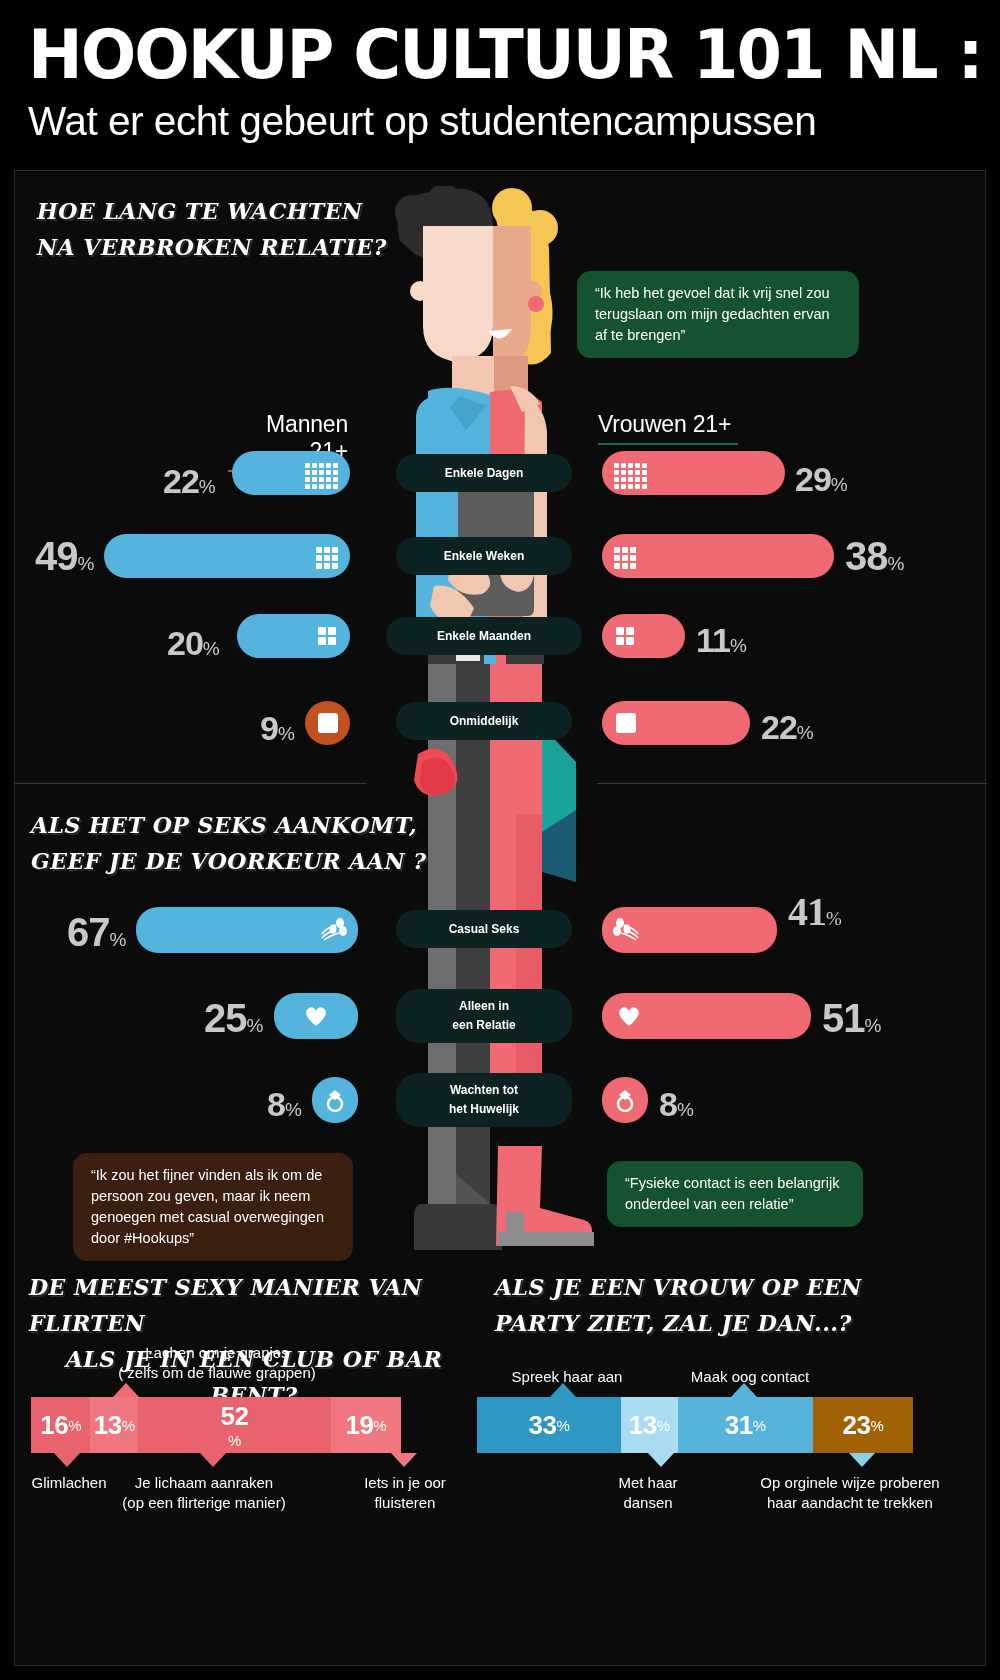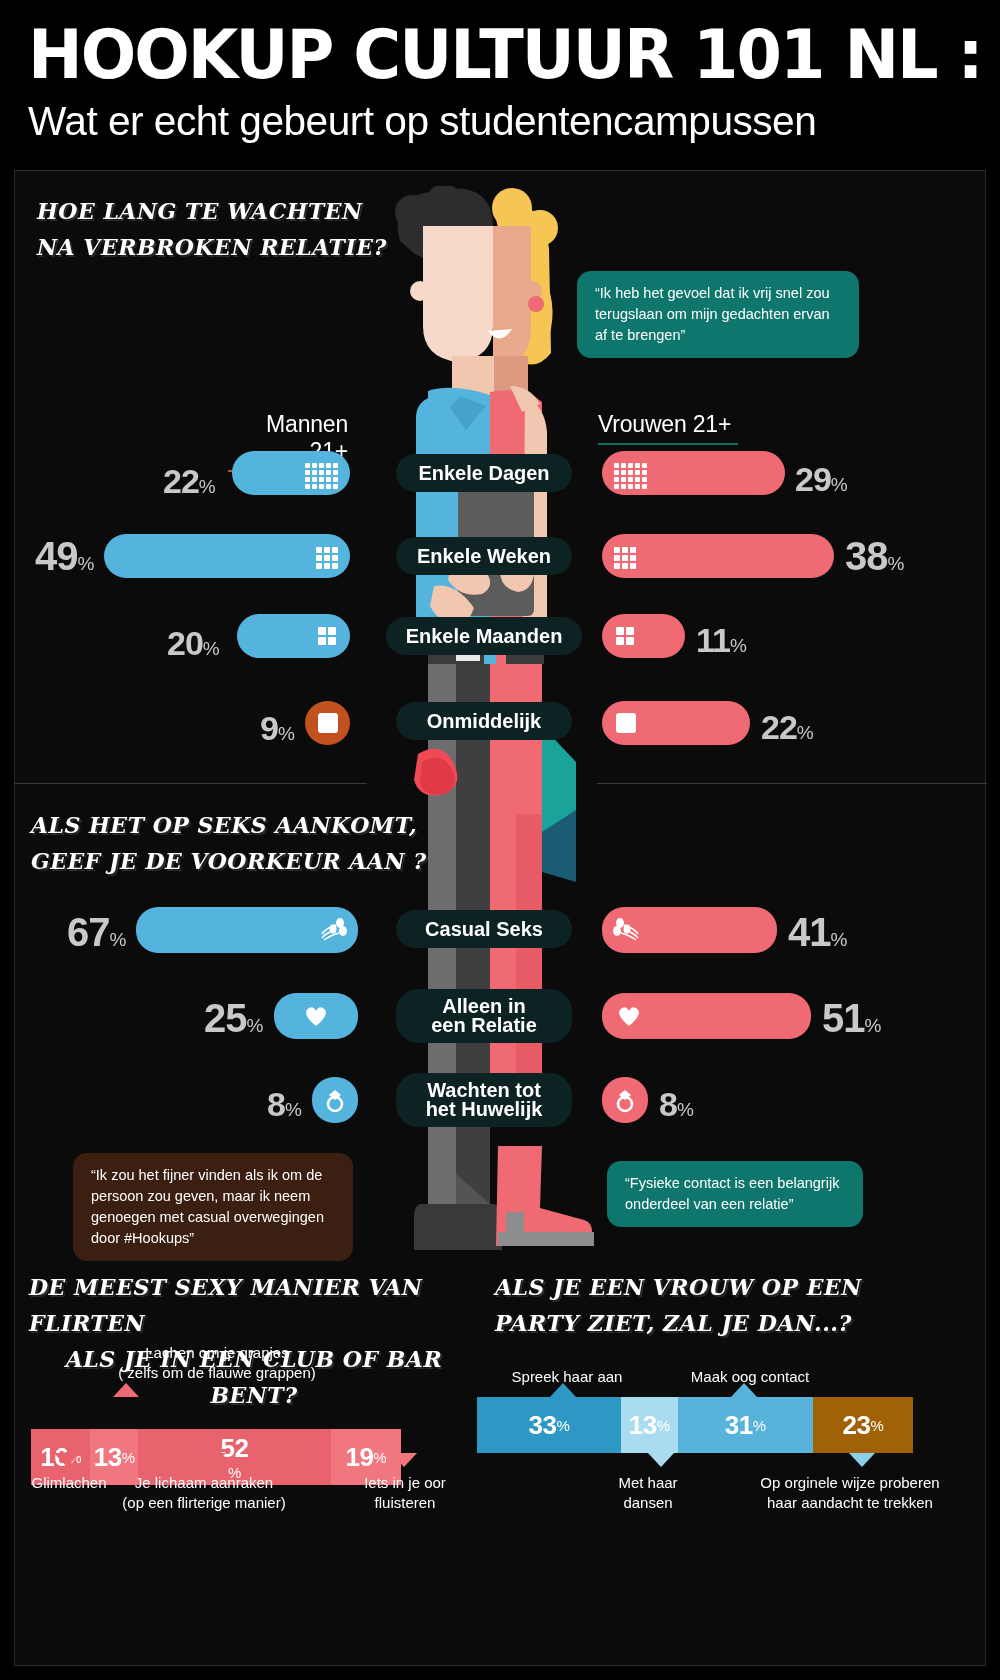--- a/index.html
+++ b/index.html
@@ -43,42 +43,42 @@
 
   
   .figure { position:absolute; left:345px; top:15px; width:265px; height:1270px; }
 
   
   .bubble {
     position:absolute; border-radius:14px; padding:12px 18px;
     font-size:14.5px; line-height:21px; color:#fff; font-weight:400;
   }
   .bubble.brown { background:#3b1f10; }
-  .bubble.teal  { background:#0f766e; }
+  .bubble.teal  { background:#14532d; }
 
   
   .grouphead { position:absolute; font-size:23px; color:#fff; font-weight:400; letter-spacing:-0.2px; }
   .grouphead .rule { display:block; height:2px; margin-top:5px; }
 
   
   .bar { position:absolute; border-radius:22px; display:flex; align-items:center; }
   .bar.blue { background:#55b4dd; }
   .bar.pink { background:#ef6a73; }
   .bar.orange { background:#c1511f; }
   .pct {
     position:absolute; color:#c9c9c9; font-weight:700;
     font-size:34px; line-height:34px; letter-spacing:-1px; white-space:nowrap;
   }
   .pct .u { font-size:19px; font-weight:500; }
   .pct.big { font-size:40px; }
 
   
   .pill {
     position:absolute; background:#0d2222; border-radius:22px;
-    color:#fff; font-weight:700; font-size:20px; line-height:19px;
+    color:#fff; font-weight:700; font-size:12px; line-height:19px;
     display:flex; align-items:center; justify-content:center; text-align:center;
     padding:6px 16px; z-index:6;
   }
 
   
   .gridicon { position:absolute; display:grid; gap:2px; }
   .gridicon i { background:#fff; display:block; border-radius:1px; }
 
   .glyph { position:absolute; color:#fff; display:flex; align-items:center; justify-content:center; }
 
@@ -321,21 +321,21 @@
     <div class="bar pink" style="left:587px; top:736px; width:175px; height:46px;">
       <svg class="glyph" style="left:10px; top:11px; width:28px; height:24px;" viewBox="0 0 28 24">
         <ellipse cx="8" cy="5" rx="4" ry="5" fill="#fff"></ellipse>
           <path d="M12 7 q10 3 14 9" stroke="#fff" stroke-width="1.6" fill="none"></path>
         <ellipse cx="5" cy="13" rx="4" ry="5" fill="#fff"></ellipse>
           <path d="M9 15 q10 3 15 7" stroke="#fff" stroke-width="1.6" fill="none"></path>
         <ellipse cx="15" cy="11" rx="3.5" ry="4.5" fill="#fff"></ellipse>
           <path d="M18 14 q6 3 8 6" stroke="#fff" stroke-width="1.4" fill="none"></path>
       </svg>
     </div>
-    <div class="pct big" style="left:773px; top:744px;"><span>41</span><span class="u">%</span></div>
+    <div class="pct big" style="left:773px; top:724px;font-family:Liberation Serif, serif;"><span>41</span><span class="u">%</span></div>
 
     <div class="pct big" style="left:189px; top:830px;"><span>25</span><span class="u">%</span></div>
     <div class="bar blue" style="left:259px; top:822px; width:84px; height:46px; justify-content:center;">
       <svg style="width:26px; height:24px;" viewBox="0 0 26 24">
         <path d="M13 22 C2 13 1 7 6 4 C9.5 2 12 5 13 7 C14 5 16.5 2 20 4 C25 7 24 13 13 22 Z" fill="#fff"></path>
       </svg>
     </div>
     <div class="pill" style="left:381px; top:818px; width:176px; height:54px; line-height:19px; white-space:pre-line;">Alleen in
 een Relatie</div>
     <div class="bar pink" style="left:587px; top:822px; width:209px; height:46px;">
@@ -367,21 +367,21 @@
 
     <div class="sechead" style="left:14px; top:1098px; width:450px; text-align:left;">
       <div>DE MEEST SEXY MANIER VAN FLIRTEN</div>
       <div style="text-align:center;">ALS JE IN EEN CLUB OF BAR BENT?</div>
     </div>
 
     <div class="callout" style="left:72px; top:1172px; width:260px; white-space:pre-line;">Lachen om je grapjes
 ( zelfs om de flauwe grappen)</div>
     <div class="notch" style="left:98px; top:1212px; border-left:13px solid transparent; border-right:13px solid transparent; border-bottom:14px solid #ef6a73;"></div>
 
-    <div class="stack" style="left:16px; top:1258px; width:370px;">
+    <div class="stack" style="left:16px; top:1226px; width:370px;">
       <div class="seg" style="width:16%; background:#e8636d;">
           <span>16</span>
           <span class="u">%</span>
         </div>
       <div class="seg" style="width:13%; background:#f0767f;">
           <span>13</span>
           <span class="u">%</span>
         </div>
       <div class="seg" style="width:52%; background:#e8636d;flex-direction:column;">
           <span>52</span>

